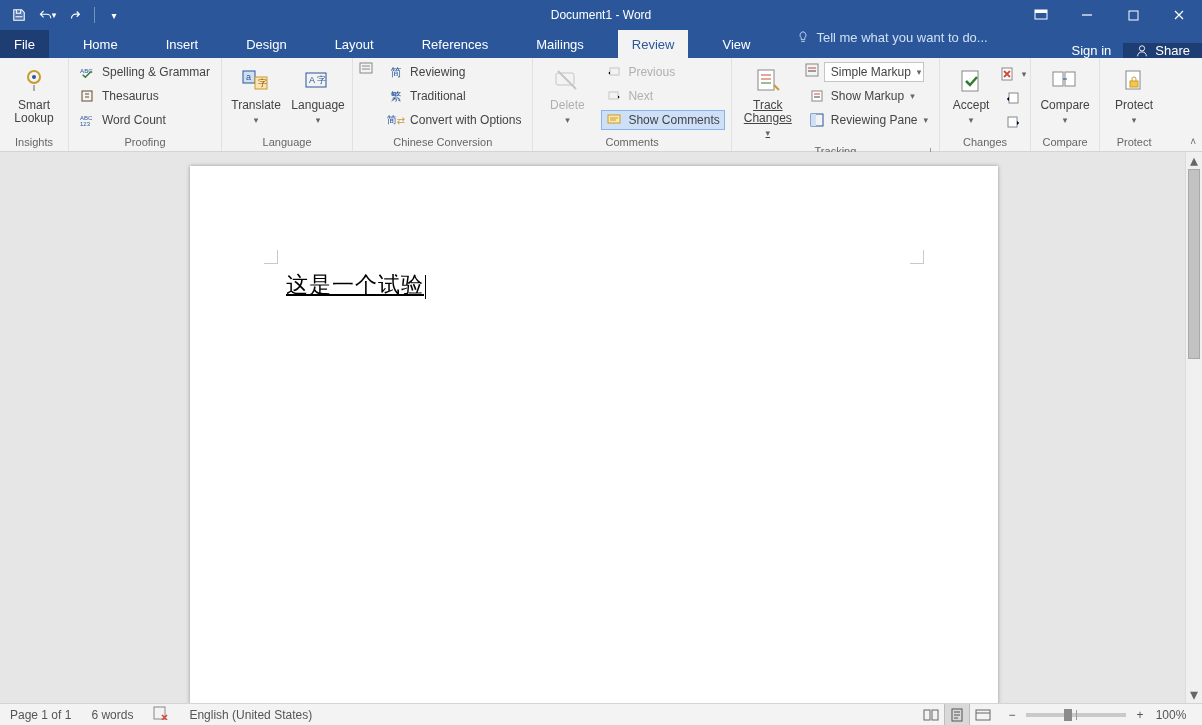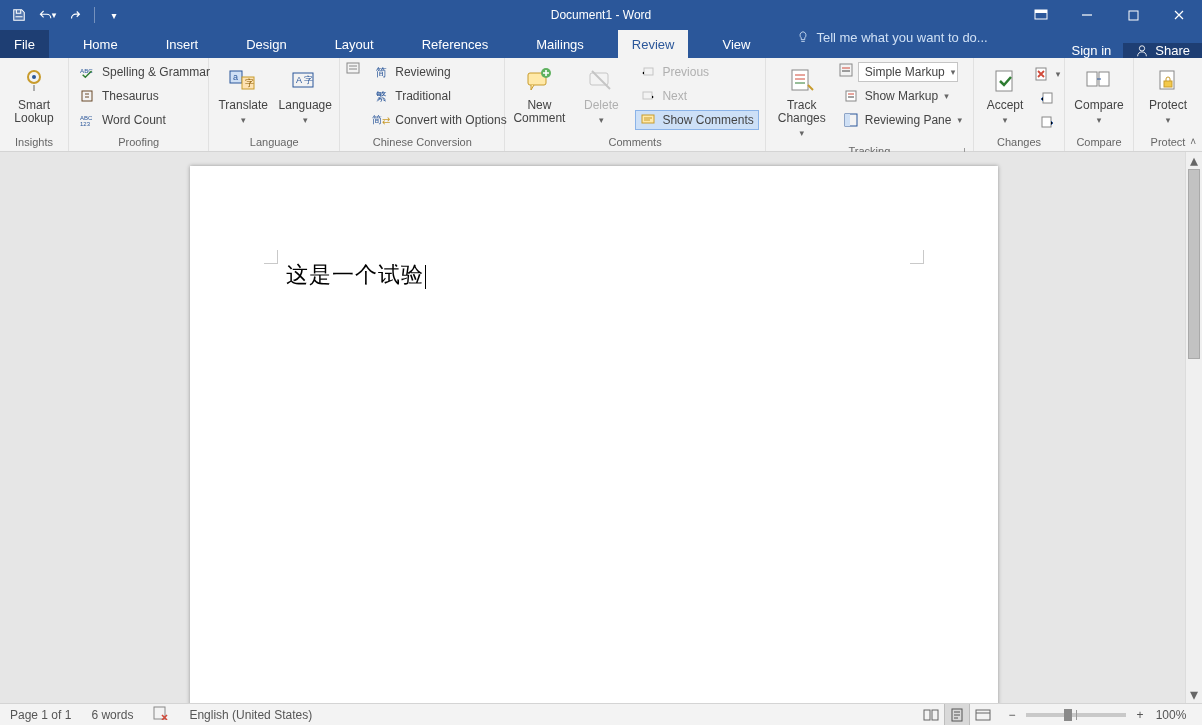--- a/index.html
+++ b/index.html
@@ -47,21 +47,21 @@
   .collapse-caret { position:absolute; right:6px; bottom:4px; color:#666; cursor:pointer; font-size:10px;}
 
   
   .docwrap { position:absolute; top:152px; bottom:22px; left:0; right:0; background:#e6e6e6; overflow:hidden;}
   .vscroll { position:absolute; right:0; top:0; bottom:0; width:17px; background:#f0f0f0; border-left:1px solid #dcdcdc;}
   .vscroll .up, .vscroll .down { height:17px; display:flex; align-items:center; justify-content:center; color:#666; cursor:pointer;}
   .vscroll .thumb { position:absolute; left:2px; right:2px; top:17px; height:190px; background:#c2c2c2; border:1px solid #a9a9a9;}
   .page { position:absolute; left:190px; top:14px; width:808px; height:1046px; background:#fff; box-shadow: 0 0 4px rgba(0,0,0,.35);}
   .margin-tl { position:absolute; left:74px; top:84px; width:14px; height:14px; border-left:1px solid #c9c9c9; border-top:1px solid #c9c9c9; transform: rotate(180deg);}
   .margin-tr { position:absolute; right:74px; top:84px; width:14px; height:14px; border-right:1px solid #c9c9c9; border-top:1px solid #c9c9c9; transform: scaleY(-1);}
-  .doc-text { position:absolute; left:96px; top:94px; font-family: "SimSun","宋体",serif; font-size:22px; color:#000; letter-spacing:1px;}
+  .doc-text { position:absolute; left:96px; top:104px; font-family: "SimSun","宋体",serif; font-size:22px; color:#000; letter-spacing:1px;text-decoration:underline;}
   .cursor { display:inline-block; width:1px; height:24px; background:#000; vertical-align:middle; margin-left:1px;}
 
   
   .status { position:absolute; left:0; right:0; bottom:0; height:22px; background:#f3f3f3; border-top:1px solid #d4d4d4; display:flex; align-items:center; font-size:12px; color:#555;}
   .status .seg { padding: 0 10px; cursor:pointer;}
   .status .right { margin-left:auto; display:flex; align-items:center; height:100%;}
   .viewbtn { width:26px; height:100%; display:flex; align-items:center; justify-content:center; cursor:pointer; border-left:1px solid transparent; border-right:1px solid transparent;}
   .viewbtn.active{ background:#d9d9d9; border-left-color:#bdbdbd; border-right-color:#bdbdbd;}
   .zoom { display:flex; align-items:center; gap:6px; padding:0 8px;}
   .zoom .track { width:100px; height:4px; background:#c9c9c9; position:relative;}
@@ -255,32 +255,20 @@
           <span class="miniico" style="font-size:10px;color:#2b579a;">简<span style="color:#c89b2c">⇄</span></span>
           <span>Convert with Options</span>
         </div>
       </div>
     </div>
     <div class="group-label">Chinese Conversion</div>
   </div>
 
   <div class="group">
     <div class="group-body">
-      <div class="bigbtn">
-        <div class="ico">
-            <svg width="30" height="28" viewBox="0 0 30 28">
-              <rect x="4" y="6" width="18" height="12" rx="2" fill="#ffe9a8" stroke="#c89b2c"></rect>
-              <path d="M10 18l-3 5v-5" fill="#ffe9a8" stroke="#c89b2c"></path>
-              <circle cx="22" cy="6" r="5" fill="#5fb15f"></circle>
-              <path stroke="#fff" stroke-width="1.6" d="M22 3v6M19 6h6"></path>
-            </svg>
-          </div>
-        <span style="white-space:pre;">New
-Comment</span>
-      </div>
       <div class="bigbtn disabled">
         <div class="ico">
             <svg width="30" height="28" viewBox="0 0 30 28">
               <rect x="4" y="6" width="18" height="12" rx="2" fill="none" stroke="#c5c5c5"></rect>
               <path stroke="#c5c5c5" stroke-width="2" d="M6 4l18 18"></path>
             </svg>
           </div>
         <span>Delete</span>
         <span class="caret">▾</span>
       </div>
@@ -312,21 +300,21 @@
             </span>
           <span>Show Comments</span>
         </div>
       </div>
     </div>
     <div class="group-label">Comments</div>
   </div>
 
   <div class="group">
     <div class="group-body">
-      <div class="bigbtn" style="width:60px;">
+      <div class="bigbtn" style="width:60px;text-decoration:underline;">
         <div class="ico">
             <svg width="28" height="28" viewBox="0 0 28 28">
               <rect x="4" y="3" width="16" height="20" fill="#fff" stroke="#888"></rect>
               <path stroke="#d04a3a" d="M7 8h10M7 12h10"></path>
               <path stroke="#2e7d32" d="M7 16h10"></path>
               <path d="M20 18l5 5" stroke="#c89b2c" stroke-width="2"></path>
             </svg>
           </div>
         <span style="white-space:pre;">Track
 Changes</span>

